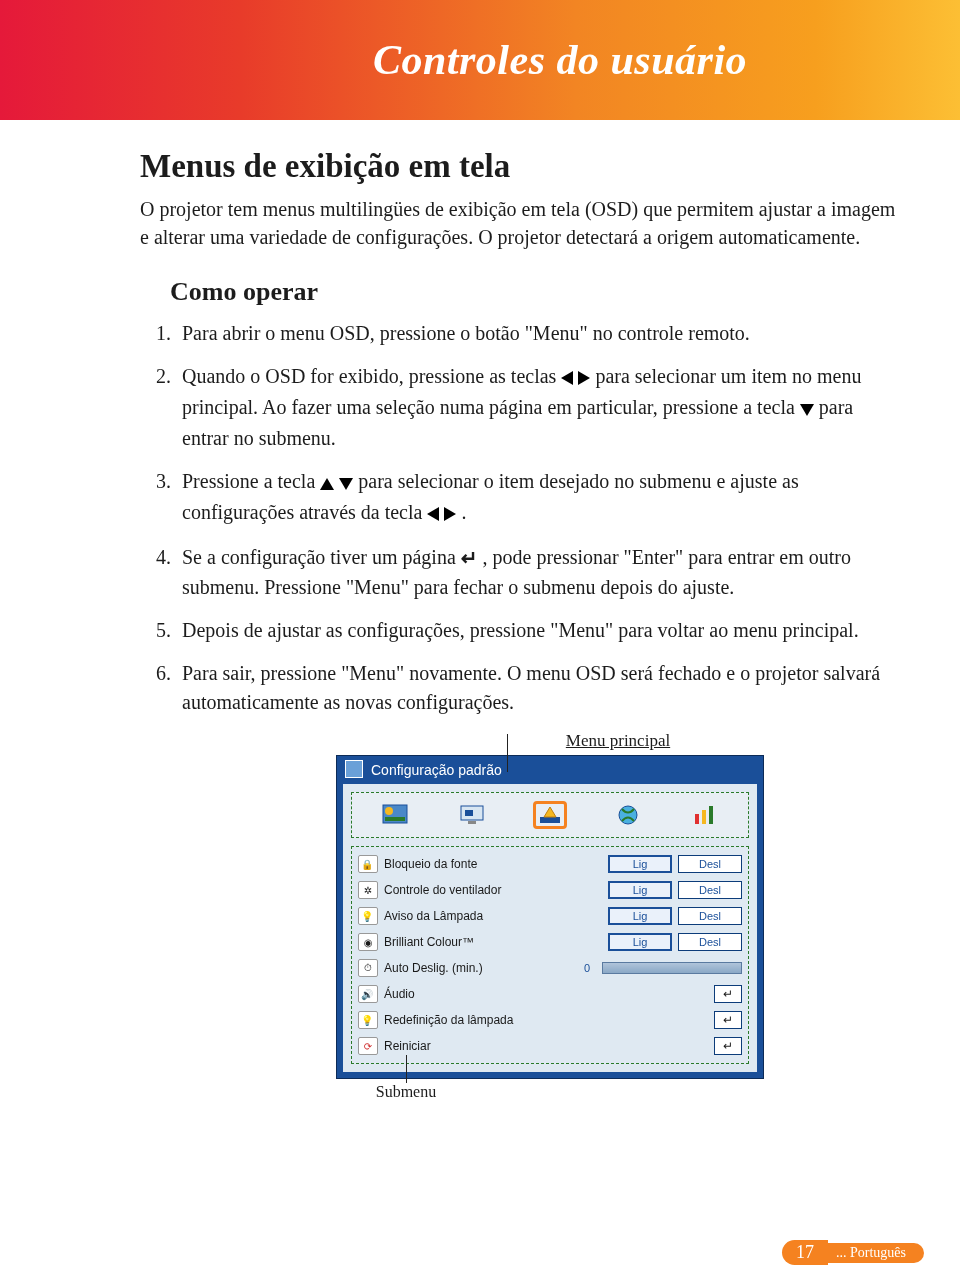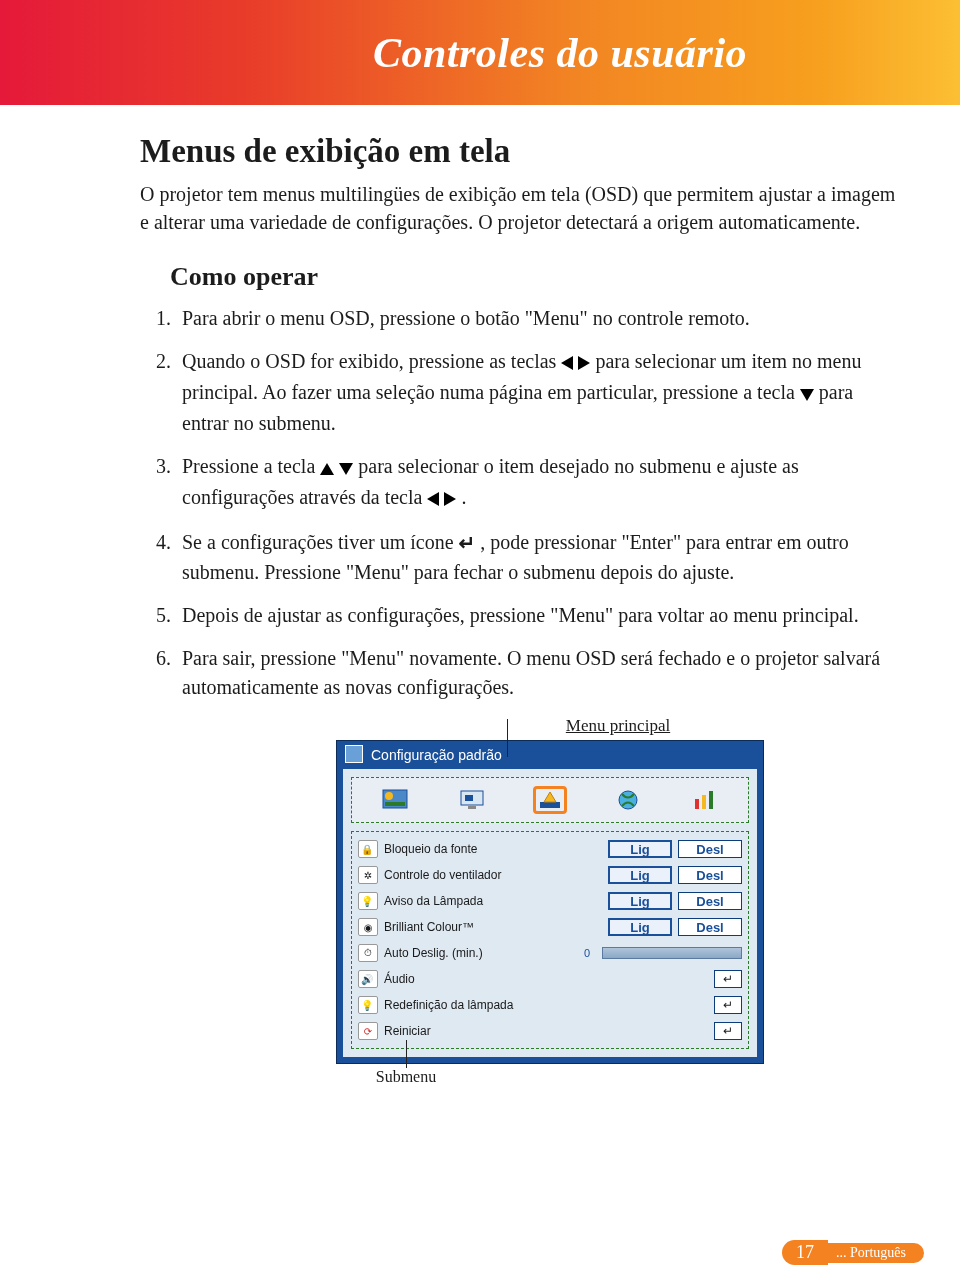--- a/index.html
+++ b/index.html
@@ -5,21 +5,21 @@
   * { box-sizing: border-box; margin: 0; padding: 0; }
   body {
     width: 960px;
     height: 1275px;
     font-family: "Palatino Linotype", "Book Antiqua", Palatino, serif;
     background: #fff;
     position: relative;
     overflow: hidden;
   }
   .header-band {
-    height: 105px;
+    height: 120px;
     background: linear-gradient(90deg, #e5193a 0%, #e83b2a 25%, #f28523 60%, #f79f1e 85%, #fcbf34 100%);
     display: flex;
     align-items: center;
     justify-content: center;
     padding-left: 160px;
   }
   .header-band h1 {
     color: #fff;
     font-style: italic;
     font-weight: bold;
@@ -173,26 +173,25 @@
     gap: 6px;
     justify-content: flex-end;
     align-items: center;
   }
   .btn {
     width: 64px;
     height: 18px;
     border: 1px solid #0c3c7a;
     background: #fff;
     color: #1a4f99;
-    font-size: 13px;
+    font-size: 11px;
     font-family: Arial, sans-serif;
     display: flex;
     align-items: center;
     justify-content: center;
-    font-weight: bold;
   }
   .btn.sel {
     border: 2px solid #1a4f99;
     background: #eaf1fa;
   }
   .slider {
     width: 140px; height: 12px;
     background: linear-gradient(#b0c4da,#8aa8c6);
     border: 1px solid #5a7aa0;
     position: relative;
@@ -289,21 +288,21 @@
     <li>
       <span>Pressione a tecla </span>
       <span class="icon-tri"><span class="tri-up"></span></span>
       <span class="icon-tri"><span class="tri-down"></span></span>
       <span> para selecionar o item desejado no submenu e ajuste as configurações através da tecla </span>
       <span class="icon-tri"><span class="tri-left"></span></span>
       <span class="icon-tri"><span class="tri-right"></span></span>
       <span>.</span>
     </li>
     <li>
-      <span>Se a configurações tiver um ícone </span>
+      <span>Se a configuração tiver um página </span>
       <span class="enter-icon">↵</span>
       <span> , pode pressionar "Enter" para entrar em outro submenu. Pressione "Menu" para fechar o submenu depois do ajuste.</span>
     </li>
     <li>Depois de ajustar as configurações, pressione "Menu" para voltar ao menu principal.</li>
     <li>Para sair, pressione "Menu" novamente. O menu OSD será fechado e o projetor salvará automaticamente as novas configurações.</li>
   </ol>
 
   <div class="osd-wrap">
     <div class="caption">Menu principal</div>
 

